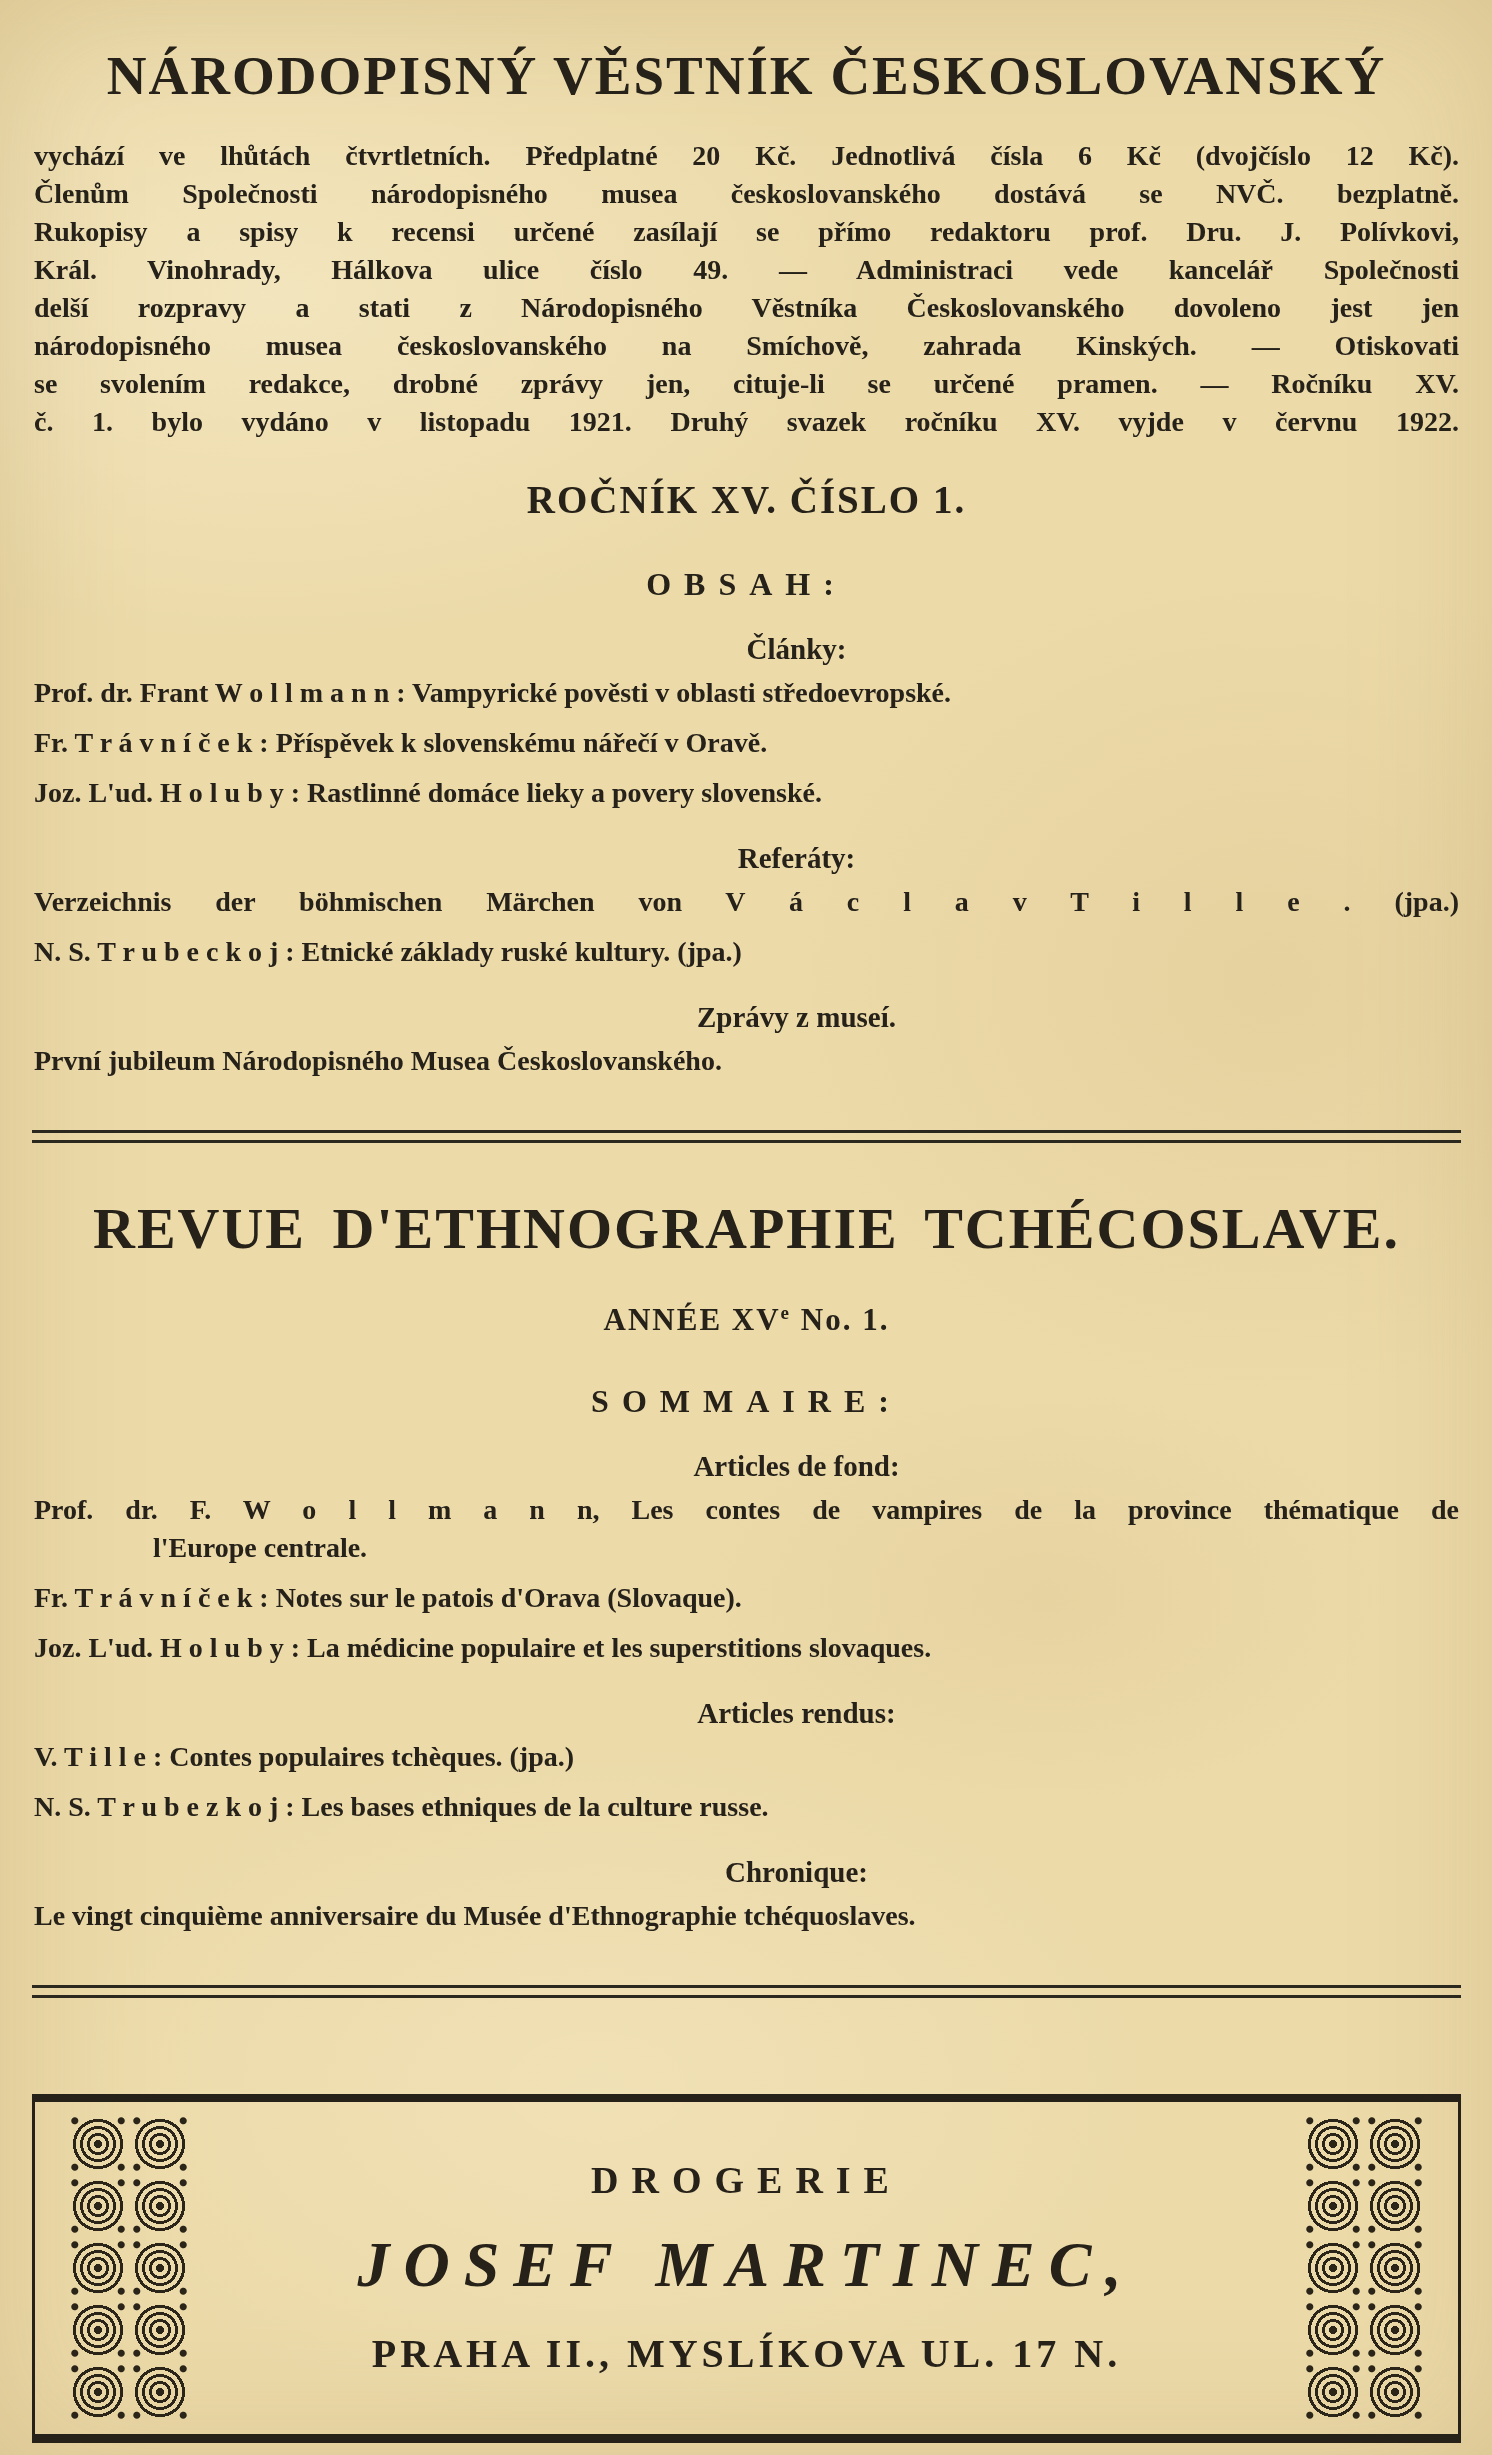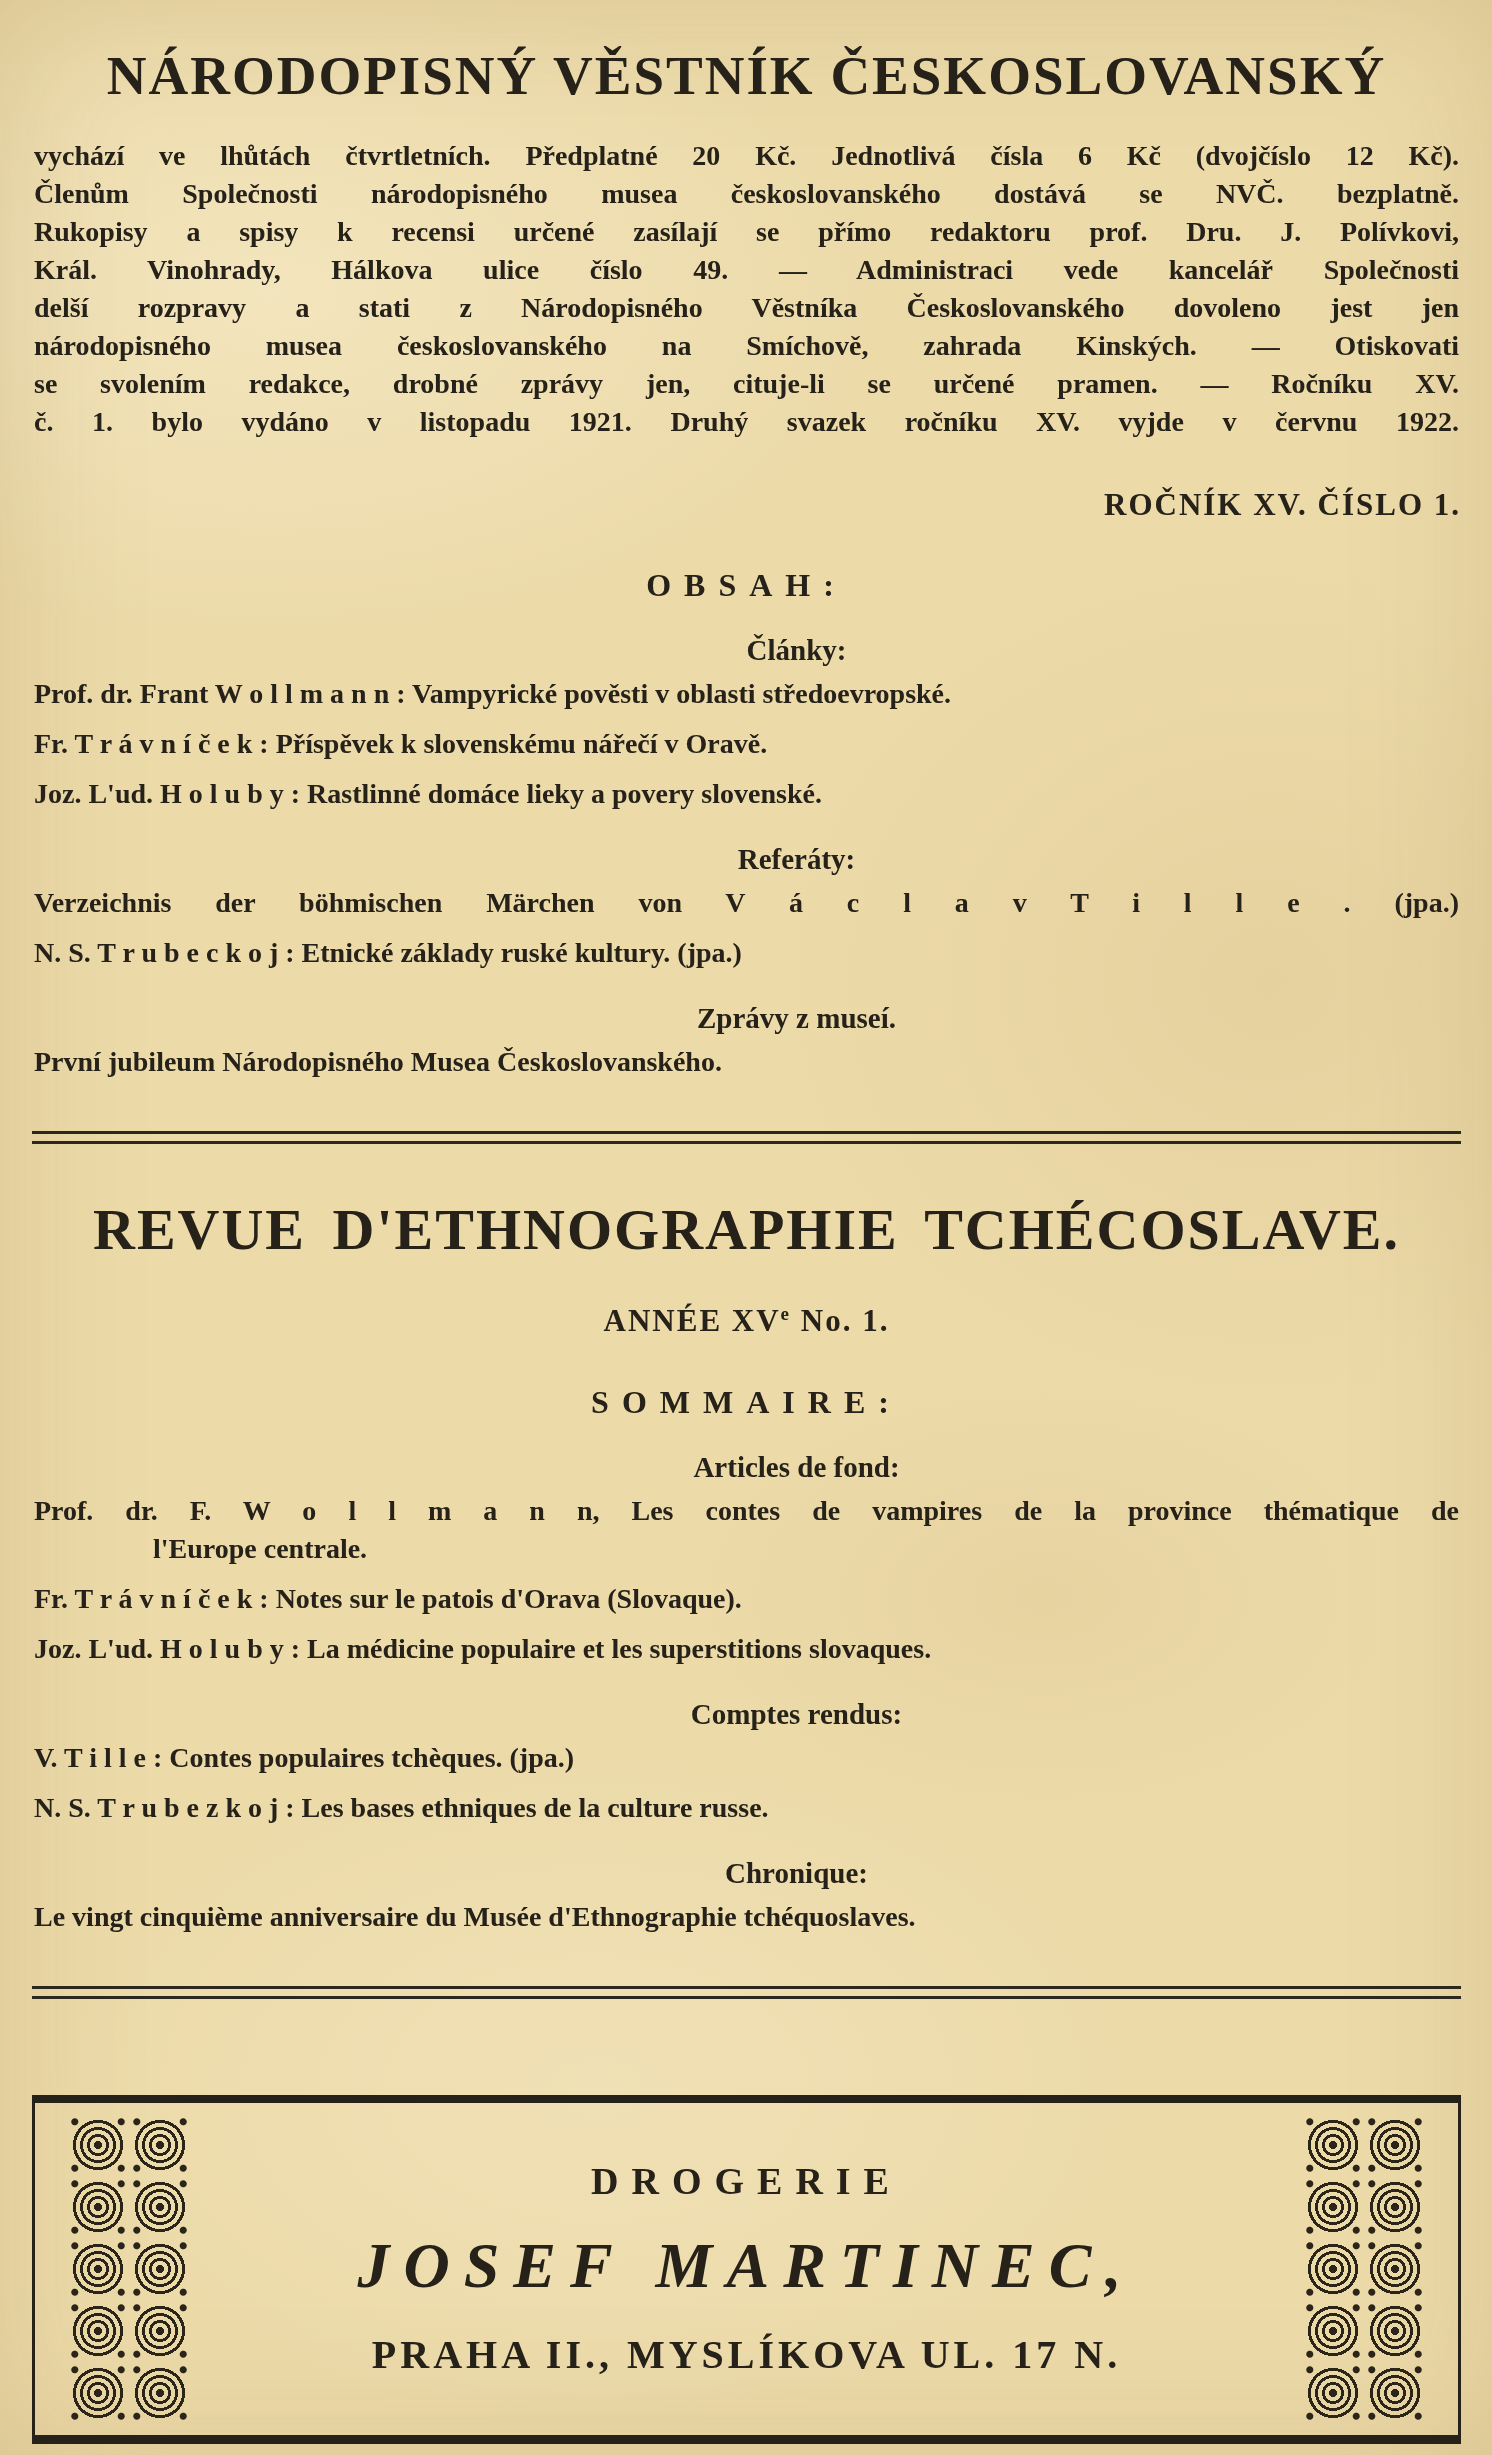--- a/index.html
+++ b/index.html
@@ -30,22 +30,22 @@
     font-size:55px;font-weight:700;line-height:1.1;
     text-align:center;letter-spacing:2px;white-space:nowrap;
   }
   .masthead-par{margin:0 2px;}
   .mline{
     font-size:28px;font-weight:700;line-height:38px;
     text-align:justify;text-align-last:justify;
   }
   
   .issue-line{
-    margin-top:46px;
-    text-align:right;font-size:31px;font-weight:700;letter-spacing:2px;
+    margin-top:36px;
+    text-align:center;font-size:39px;font-weight:700;letter-spacing:2px;
   }
   .toc-heading{
     margin-top:44px;
     text-align:center;font-size:32px;font-weight:700;letter-spacing:13px;
   }
   .sec-label{
     margin:30px 0 0 100px;
     font-size:29px;font-weight:700;text-align:center;
   }
   .item{
@@ -154,21 +154,21 @@
   <div class="toc-heading">SOMMAIRE:</div>
 
   <div class="sec-label">Articles de fond:</div>
   <div class="item first">
     <div class="jline">Prof. dr. F. W o l l m a n n,  Les contes de vampires de la province thématique de</div>
     <div class="cont-line">l'Europe centrale.</div>
   </div>
   <div class="item">Fr. T r á v n í č e k :  Notes sur le patois d'Orava (Slovaque).</div>
   <div class="item">Joz. L'ud. H o l u b y :  La médicine populaire et les superstitions slovaques.</div>
 
-  <div class="sec-label">Comptes rendus:</div>
+  <div class="sec-label">Articles rendus:</div>
   <div class="item first">V. T i l l e :  Contes populaires tchèques. (jpa.)</div>
   <div class="item">N. S. T r u b e z k o j :  Les bases ethniques de la culture russe.</div>
 
   <div class="sec-label">Chronique:</div>
   <div class="item first">Le vingt cinquième anniversaire du Musée d'Ethnographie tchéquoslaves.</div>
 
   <div class="rule-double"></div>
 
   <div class="ad-wrap">
     <div class="ad-box">

